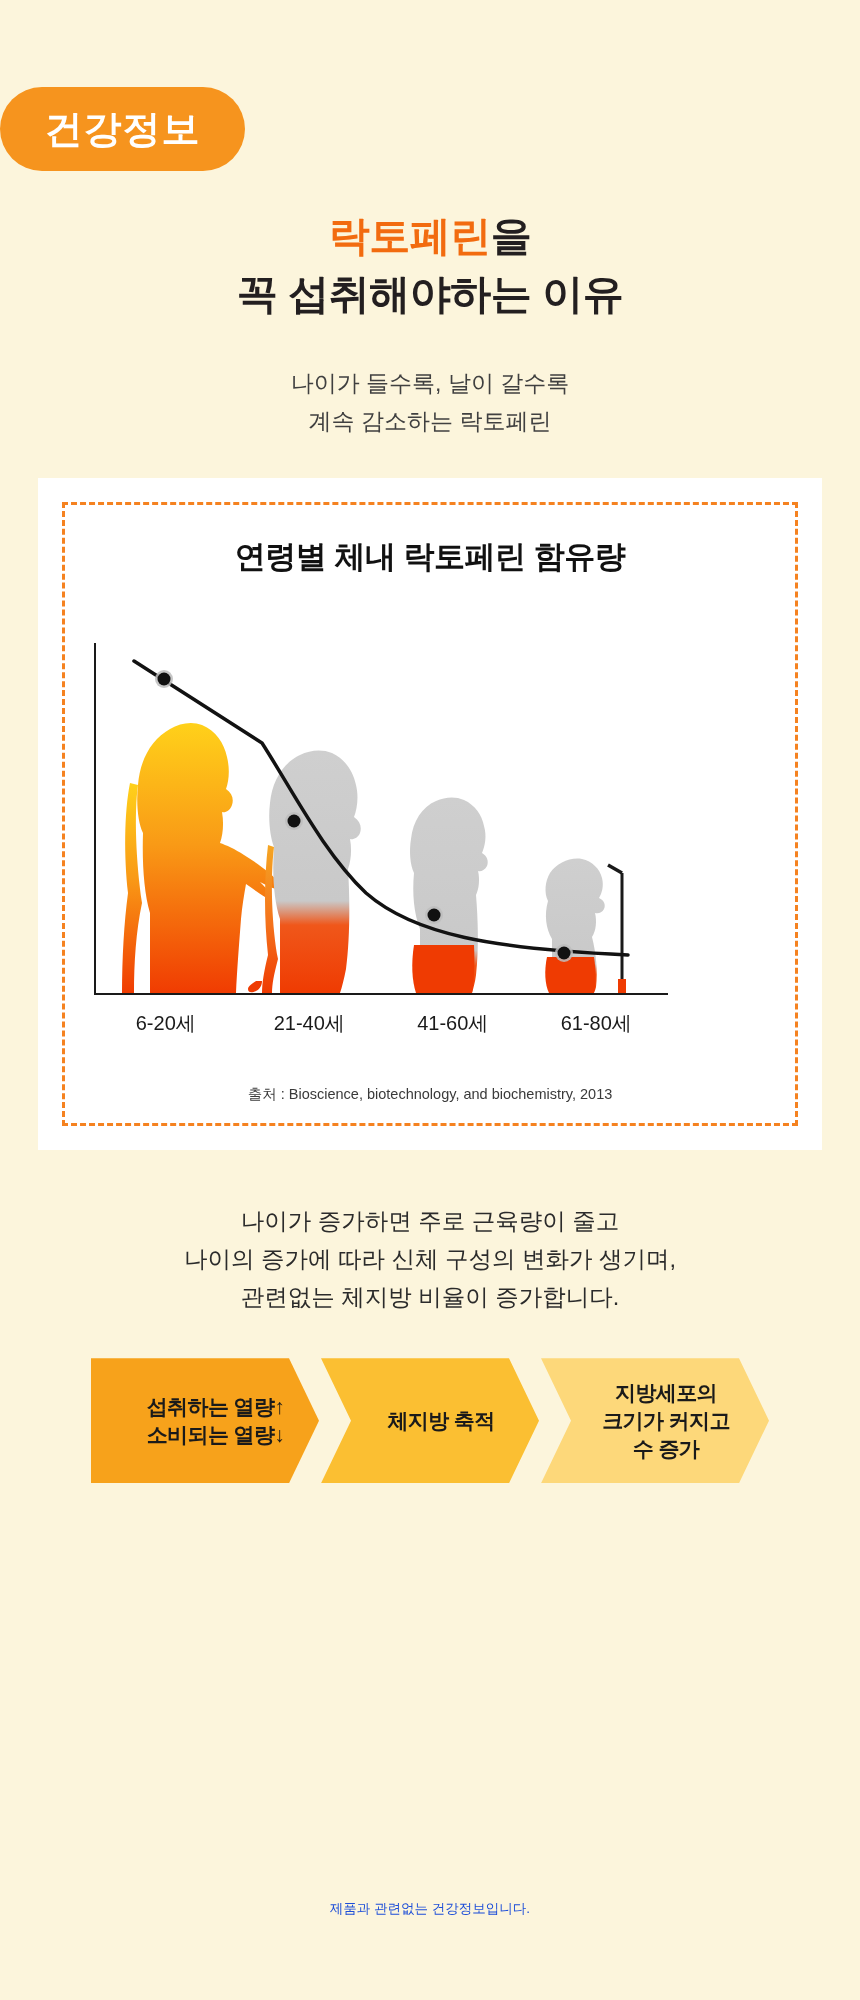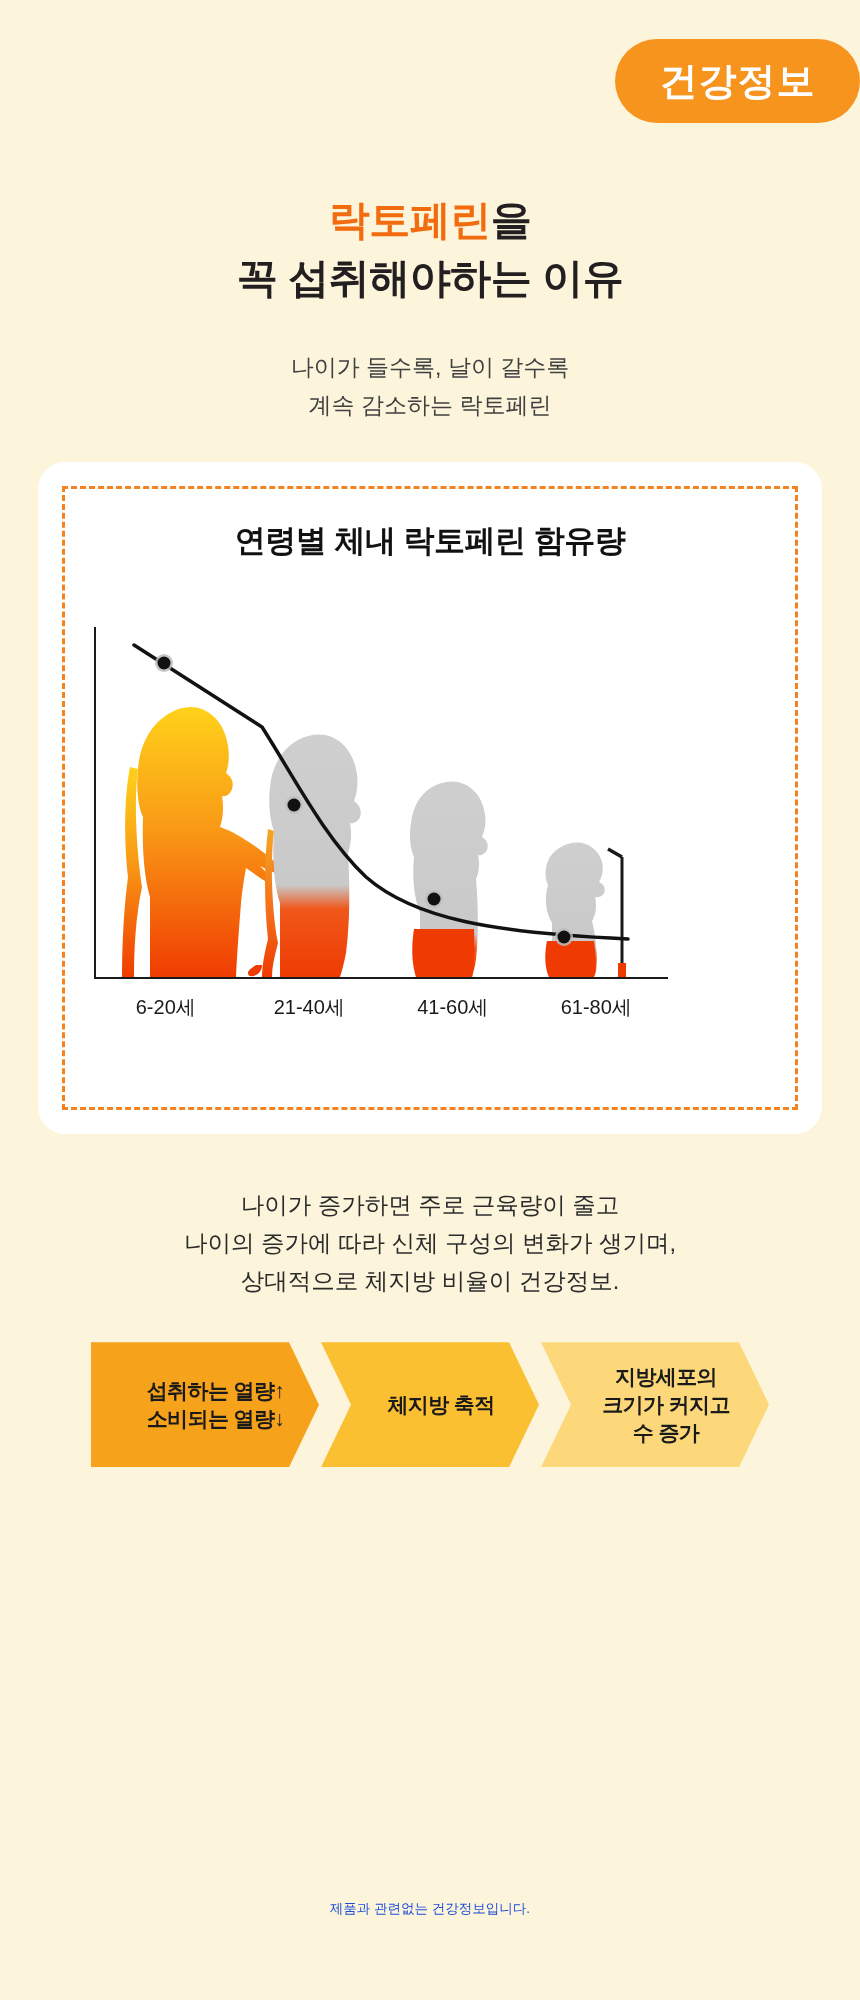--- a/index.html
+++ b/index.html
@@ -12,41 +12,41 @@
     height: 2000px;
     background: #FCF5DC;
     position: relative;
     overflow: hidden;
   }
 
   
   .badge-wrap {
     width: 100%;
     display: flex;
-    justify-content: flex-end;
-    padding-top: 39px;
+    justify-content: flex-start;
+    padding-top: 87px;
   }
   .pill {
     background: #F6941E;
     color: #FFFFFF;
     border-radius: 48px;
     width: 245px;
     height: 84px;
     display: flex;
     align-items: center;
     justify-content: center;
     font-size: 38px;
     font-weight: bold;
     letter-spacing: 1px;
   }
 
   
   .headline {
     text-align: center;
-    margin-top: 68px;
+    margin-top: 36px;
     font-size: 41px;
     font-weight: bold;
     color: #231F20;
     line-height: 1.42;
     letter-spacing: -0.5px;
   }
   .headline .accent { color: #F26B0F; }
 
   
   .subcopy {
@@ -57,21 +57,20 @@
     line-height: 1.62;
     font-weight: 500;
   }
 
   
   .card {
     position: relative;
     margin: 38px 38px 4px 38px;
     background: #FFFFFF;
     height: 672px;
-    border-radius: 27px;
   }
   .dashed {
     position: absolute;
     left: 24px; top: 24px; right: 24px; bottom: 24px;
     border: 3px dashed #F58220;
   }
   .chart-title {
     position: absolute;
     top: 58px;
     width: 100%;
@@ -335,26 +334,27 @@
 
     <div class="xlabels">
       <span>6-20세</span>
       <span>21-40세</span>
       <span>41-60세</span>
       <span>61-80세</span>
     </div>
 
   </div>
 
+  <div class="source">출처 : Bioscience, biotechnology, and biochemistry, 2013</div>
 </div>
 
 <div class="body-copy">
   <div>나이가 증가하면 주로 근육량이 줄고</div>
   <div>나이의 증가에 따라 신체 구성의 변화가 생기며,</div>
-  <div>상대적으로 체지방 비율이 건강정보.</div>
+  <div>관련없는 체지방 비율이 증가합니다.</div>
 </div>
 
 <div class="chev-strip">
   <div class="chev chev-1 first">
     <div>
       <div>섭취하는 열량↑</div>
       <div>소비되는 열량↓</div>
     </div>
   </div>
   <div class="chev chev-2">

